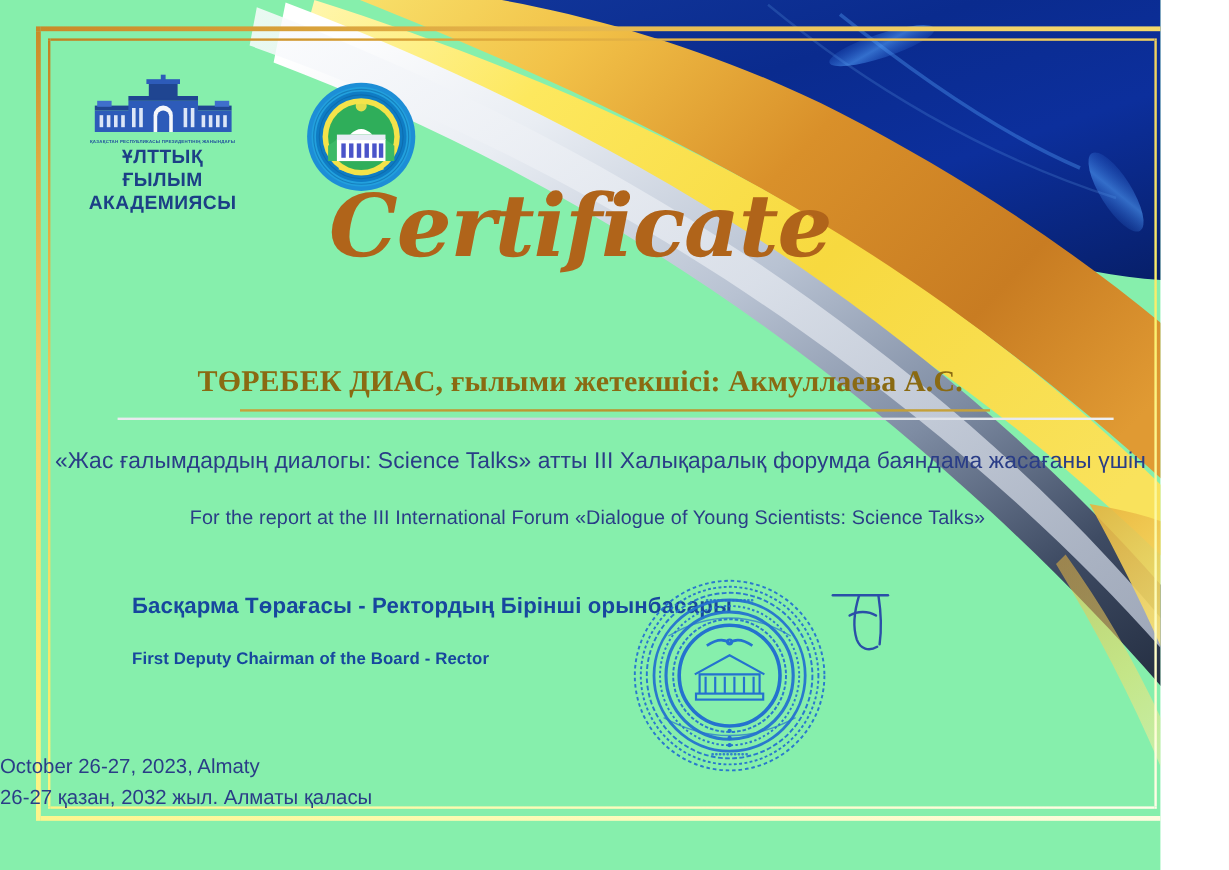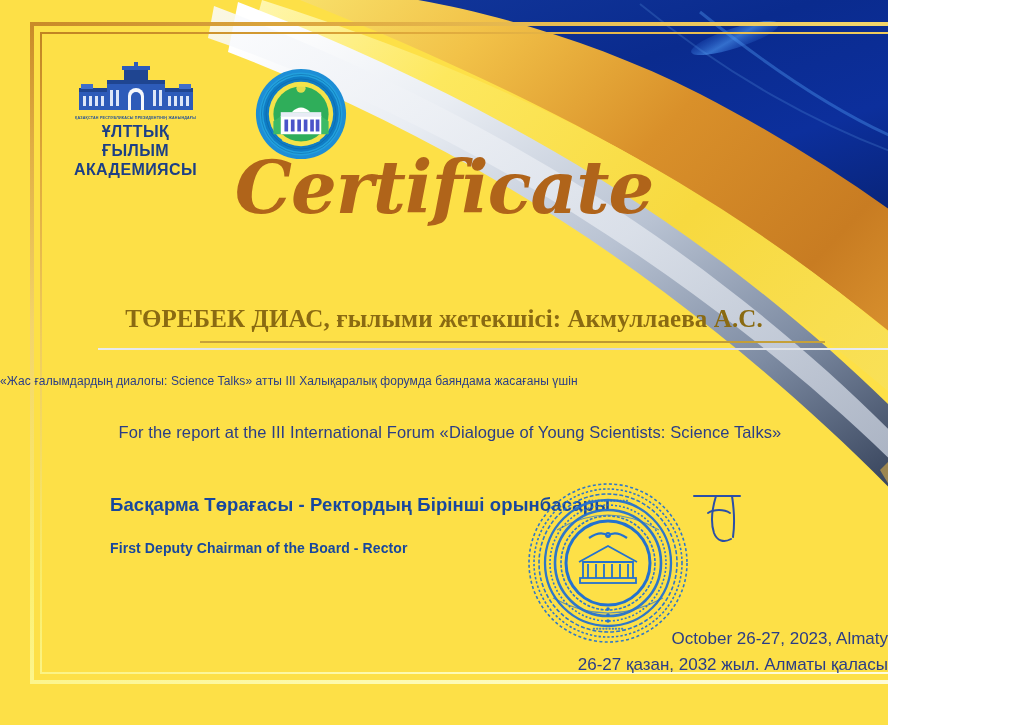--- a/index.html
+++ b/index.html
@@ -9,23 +9,23 @@
   }
   body {
     width: 1024px;
     height: 725px;
     overflow: hidden;
     font-family: "Liberation Sans", sans-serif;
   }
 
   #certificate {
     position: relative;
-    width: 888px;
+    width: 967px;
     height: 725px;
-    background: #fde047;
+    background: #86efac;
     overflow: hidden;
   }
 
   
   .decor-layer {
     position: absolute;
     inset: 0;
     width: 1024px;
     height: 725px;
     pointer-events: none;
@@ -137,24 +137,24 @@
     width: 830px;
     top: 348px;
     height: 2px;
     background: linear-gradient(90deg, #e9ebef, #c9ced8 50%, #eef0f3);
     z-index: 6;
   }
 
   
   .body-kk {
     position: absolute;
-    left: 0; right: 0;
+    left: 0; right: 12px;
     top: 374px;
-    text-align: left;
-    font-size: 12px;
+    text-align: right;
+    font-size: 19px;
     color: #2a3d87;
     letter-spacing: .1px;
   }
   .body-en {
     position: absolute;
     left: 0; right: 0;
     top: 423px;
     text-align: center;
     font-size: 16.5px;
     color: #2a3d87;
@@ -181,21 +181,21 @@
     font-weight: bold;
   }
   .sig-right .ln1 { font-size: 18.5px; letter-spacing: .2px; }
   .sig-right .ln2 { font-size: 18.5px; letter-spacing: .2px; margin-top: 24px; }
 
   
   .dates {
     position: absolute;
     left: 0; right: 0;
     top: 626px;
-    text-align: right;
+    text-align: left;
     color: #2a3d87;
     font-size: 17px;
     line-height: 1.55;
   }
 
   
   .stamp { position: absolute; left: 523px; top: 478px; z-index: 6; }
   .handsign { position: absolute; left: 688px; top: 487px; z-index: 7; }
 </style>
 </head>

